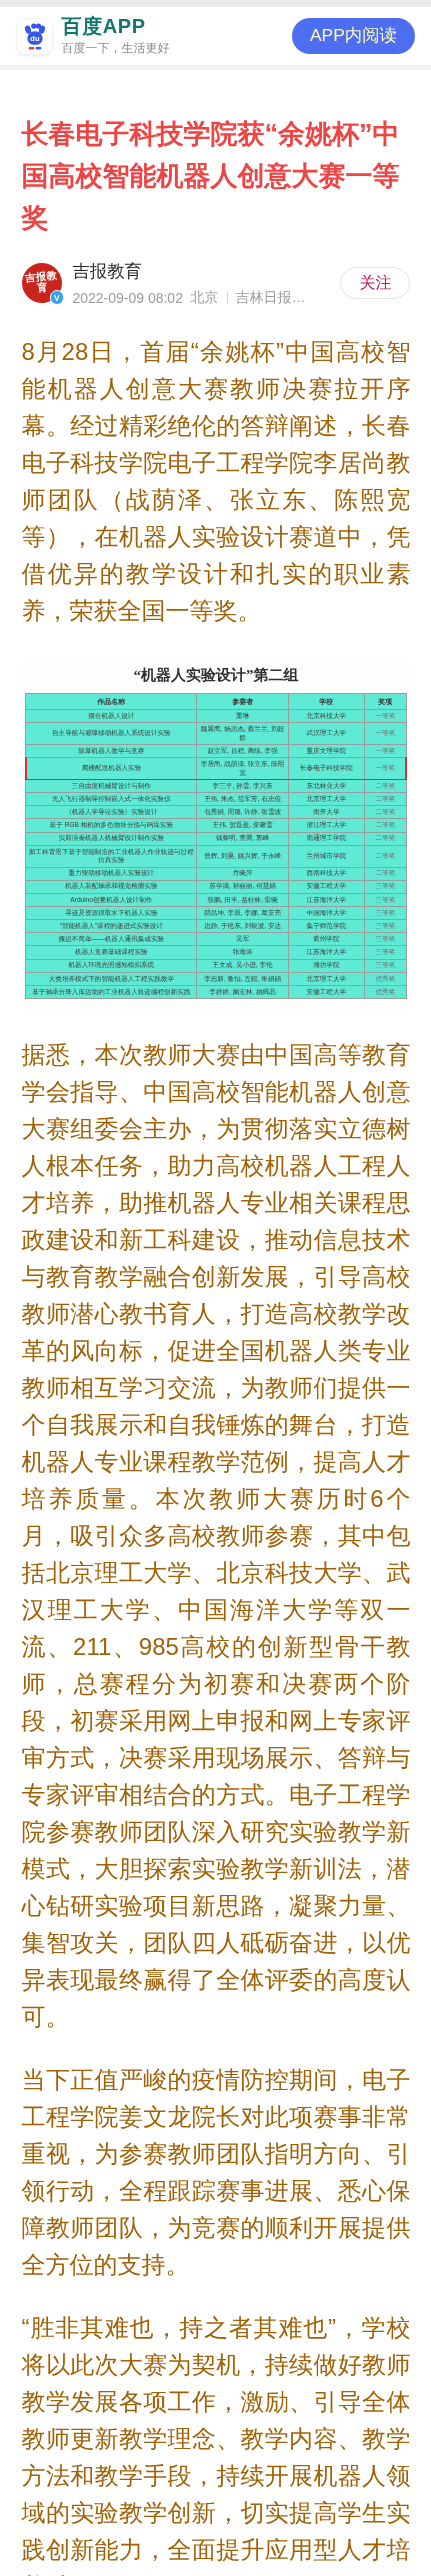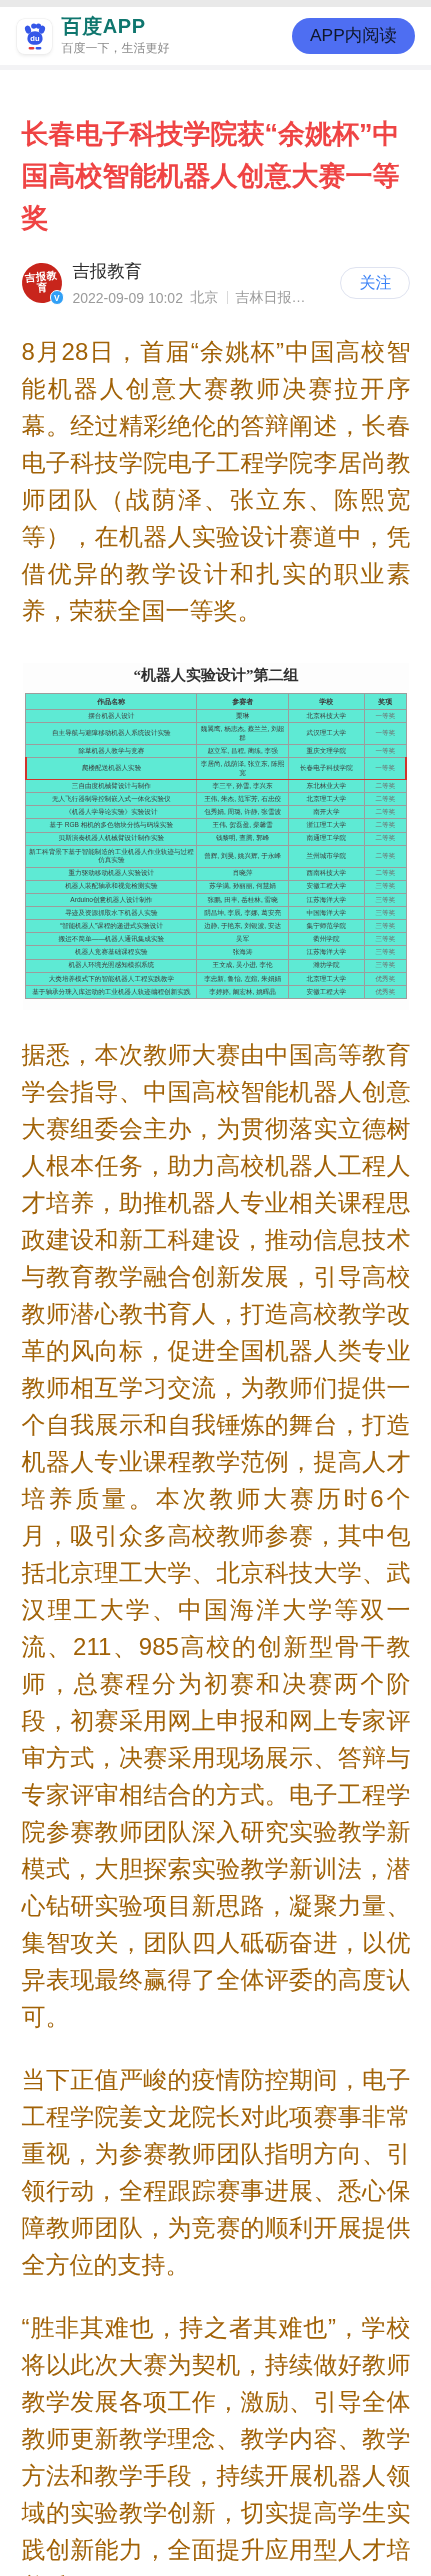--- a/index.html
+++ b/index.html
@@ -14,21 +14,21 @@
   .header { height:58px; background:#fff; display:flex; align-items:center; padding:16px 17px; }
   .logo-box {
     width:35px; height:35px; border-radius:7.8px; background:#fff;
     box-shadow:0 0 0 0.6px #ececec, 0 1.2px 3.6px rgba(0,0,0,.08);
     display:flex; align-items:center; justify-content:center; flex:0 0 auto;
   }
   .logo-texts { margin-left:9.6px; flex:1 1 auto; }
   .app-name { font-size:20px; font-weight:700; color:#0f766e; letter-spacing:0.6px; line-height:1.1; }
   .app-slogan { font-size:12px; color:#8a8a8a; margin-top:3.6px; }
   .read-btn {
-    background:#4e6ef2; color:#0f172a; font-size:17.4px; border:none;
+    background:#4e6ef2; color:#fef9c3; font-size:17.4px; border:none;
     border-radius:21px; padding:9.6px 18px; line-height:1; flex:0 0 auto; cursor:pointer;
   }
   .header-divider { height:4.8px; background:#f3f3f5; }
   
   .article { padding:0 21.6px; }
   .title { margin-top:43px; font-size:27px; line-height:42px; font-weight:700; color:#ef4444; }
   .author-row { margin-top:20.4px; display:flex; align-items:center; }
   .avatar-wrap { position:relative; width:40px; height:40px; flex:0 0 auto; }
   .avatar {
     width:40px; height:40px; border-radius:50%; background:#c8251c;
@@ -39,21 +39,21 @@
   .v-badge {
     position:absolute; right:-2.4px; bottom:-1.8px; width:14.4px; height:14.4px; border-radius:50%;
     background:#31a0f6; border:1.8px solid #fff; color:#fff; font-size:8.4px; font-weight:700;
     display:flex; align-items:center; justify-content:center;
   }
   .author-texts { margin-left:10.8px; flex:1 1 auto; }
   .author-name { font-size:17.4px; color:#2a2a2a; font-weight:500; }
   .author-meta { margin-top:5.4px; font-size:14px; color:#9b9b9b; display:flex; align-items:center; }
   .meta-sep { display:inline-block; width:0.6px; height:13px; background:#d9d9d9; margin:0 8.4px; }
   .follow-btn {
-    flex:0 0 auto; background:#fff; color:#3b82f6; font-size:16px;
+    flex:0 0 auto; background:#fff; color:#be185d; font-size:16px;
     border:1.2px solid #dfe3f0; border-radius:18.6px; padding:7.2px 18px; line-height:1; cursor:pointer;
   }
   .body-p { margin-top:26px; font-size:24px; line-height:37px; color:#a16207; text-align:justify; }
   
   .figure { margin:34px 1.2px 6px; background:#fdfdfd; padding:3.6px 0 8.4px; }
   .fig-caption {
     text-align:center; font-family:"Liberation Serif","DejaVu Serif",serif;
     font-weight:700; font-size:15px; color:#2f2f2f; margin-bottom:7.8px;
   }
   table.awards {
@@ -100,21 +100,21 @@
   <h1 class="title">长春电子科技学院获“余姚杯”中国高校智能机器人创意大赛一等奖</h1>
 
   <div class="author-row">
     <div class="avatar-wrap">
       <div class="avatar">吉报教育</div>
       <div class="v-badge">V</div>
     </div>
     <div class="author-texts">
       <div class="author-name">吉报教育</div>
       <div class="author-meta">
-        <span>2022-09-09 10:02</span>
+        <span>2022-09-09 08:02</span>
         <span style="width:7.2px"></span>
         <span>北京</span>
         <span class="meta-sep"></span>
         <span>吉林日报…</span>
       </div>
     </div>
     <button class="follow-btn">关注</button>
   </div>
 
   <p class="body-p">8月28日，首届“余姚杯”中国高校智能机器人创意大赛教师决赛拉开序幕。经过精彩绝伦的答辩阐述，长春电子科技学院电子工程学院李居尚教师团队（战荫泽、张立东、陈熙宽等），在机器人实验设计赛道中，凭借优异的教学设计和扎实的职业素养，荣获全国一等奖。</p>

